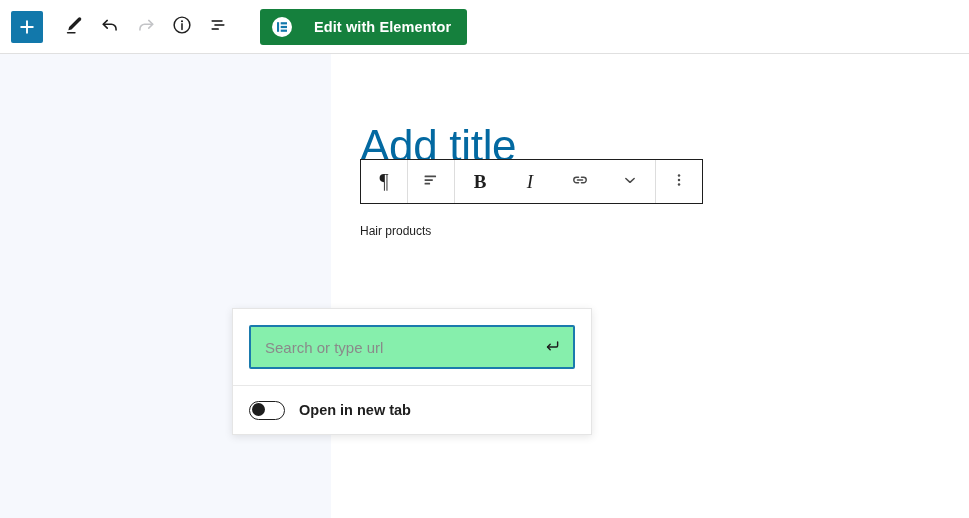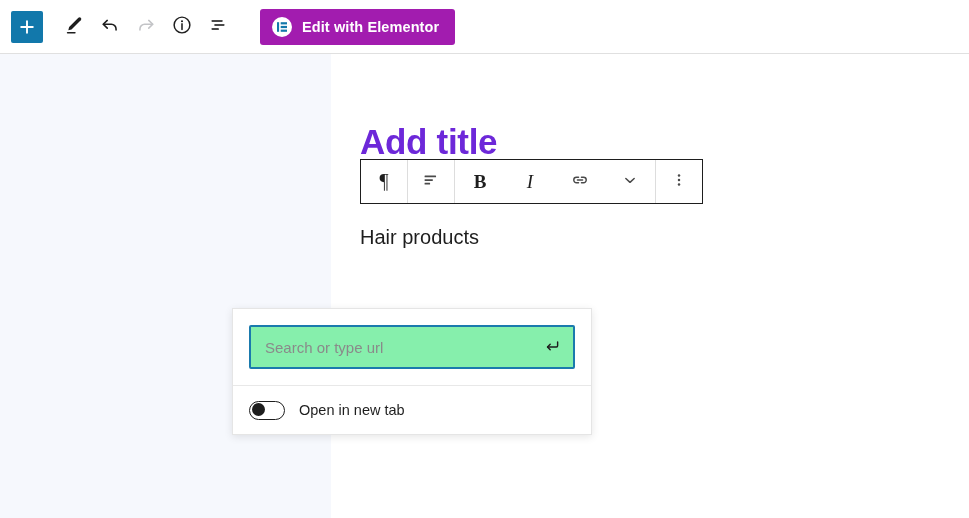--- a/index.html
+++ b/index.html
@@ -52,28 +52,29 @@
     cursor: pointer;
     flex: none;
   }
   #add-block-button svg { display: block; }
 
   .gap-a { width: 13px; flex: none; }
 
   #elementor-button {
     margin-left: 24px;
     height: 36px;
-    background: #a21caf;
+    background: #15803d;
     border-radius: 3px;
     display: flex;
     align-items: center;
     padding: 0 16px 0 12px;
     cursor: pointer;
     border: none;
     flex: none;
+    gap: 12px;
   }
   #elementor-button .el-icon {
     width: 20px;
     height: 20px;
     border-radius: 50%;
     background: #ffffff;
     display: flex;
     align-items: center;
     justify-content: center;
     margin-right: 10px;
@@ -111,23 +112,23 @@
     width: 638px;
     height: 464px;
     background: #ffffff;
   }
 
   
   #post-title {
     position: absolute;
     left: 29px;
     top: 70px;
-    font-size: 35px;
-    font-weight: bold;
-    color: #6d28d9;
+    font-size: 44px;
+    font-weight: normal;
+    color: #0369a1;
     letter-spacing: -0.3px;
     line-height: 1;
     white-space: nowrap;
   }
 
   
   #block-toolbar {
     position: absolute;
     left: 29px;
     top: 105px;
@@ -161,21 +162,21 @@
   }
   .bt-text.bold { font-weight: bold; font-family: "Liberation Serif", serif; font-size: 19px;}
   .bt-text.italic { font-style: italic; font-family: "Liberation Serif", serif; font-size: 19px; }
   .bt-text.pilcrow { font-family: "Liberation Serif", serif; font-size: 20px; }
 
   
   #paragraph-block {
     position: absolute;
     left: 29px;
     top: 168px;
-    font-size: 20px;
+    font-size: 12px;
     color: #1e1e1e;
     line-height: 1.5;
   }
 
   
   #link-popover {
     position: absolute;
     left: 232px;
     top: 254px;
     width: 360px;
@@ -226,20 +227,21 @@
     border: none;
     padding: 0;
     cursor: pointer;
   }
   #link-settings-row {
     height: 48px;
     display: flex;
     align-items: center;
     padding: 0 16px;
     box-sizing: border-box;
+    font-weight: bold;
   }
   #new-tab-toggle {
     width: 36px;
     height: 19px;
     border-radius: 10px;
     border: 1.5px solid #1e1e1e;
     background: #ffffff;
     position: relative;
     cursor: pointer;
     flex: none;

